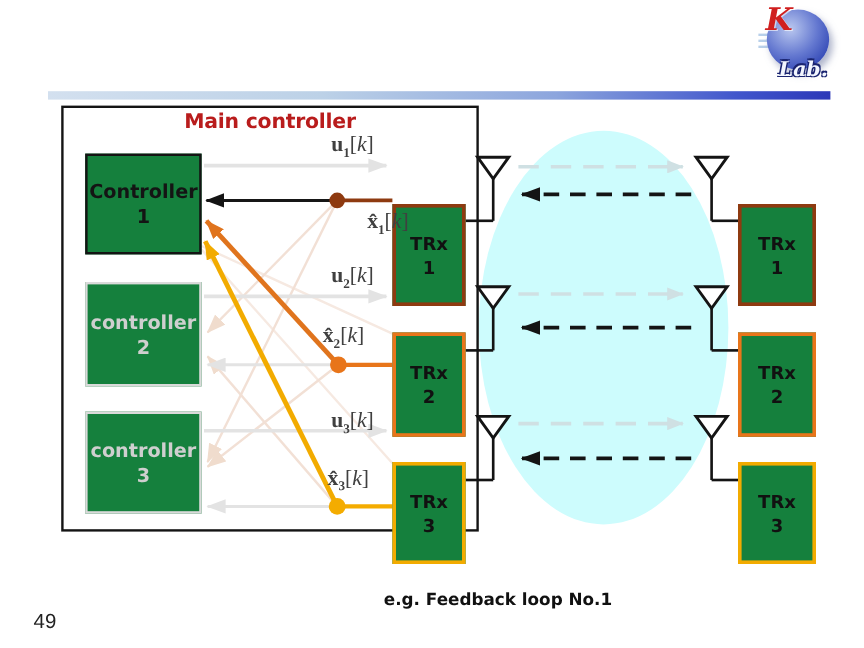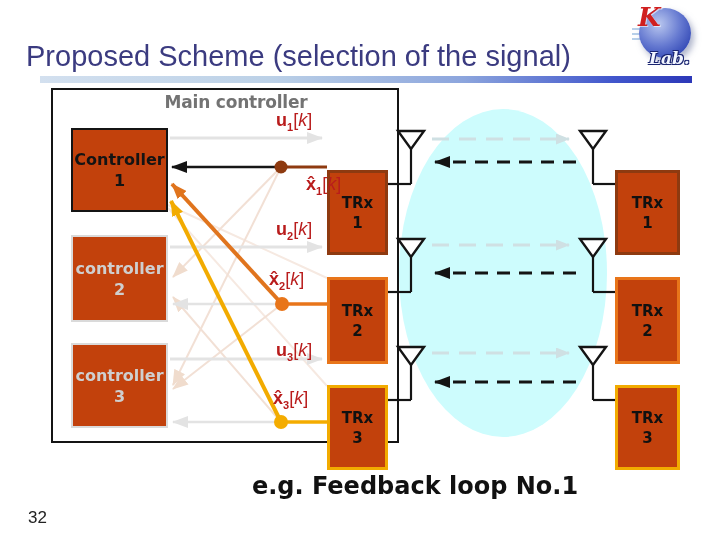--- a/index.html
+++ b/index.html
@@ -18,47 +18,46 @@
           box-shadow:3px 4px 6px rgba(110,120,160,.55);}
   .logo-k{position:absolute;left:2px;top:0px;font-family:"DejaVu Serif",serif;font-style:italic;
           font-weight:bold;font-size:26px;color:#d01f1f;text-shadow:1px 1px 0 rgba(255,255,255,.6);}
   .logo-lab{position:absolute;left:13px;top:26px;font-family:"DejaVu Serif",serif;font-style:italic;
           font-weight:bold;font-size:17px;color:#f2f6ff;
           text-shadow:1px 1px 0 #1a2470,-1px 1px 0 #1a2470,1px -1px 0 #1a2470,-1px -1px 0 #1a2470;margin-top:20px;}
   
   .layer{position:absolute;left:0;top:0;z-index:2;}
   .outerbox{left:51px;top:88px;width:348px;height:355px;border:2px solid #141414;
             box-sizing:border-box;z-index:3;}
-  .mainlbl{left:112px;top:92px;width:248px;text-align:center;font-weight:bold;font-size:17px;
-           letter-spacing:-0.2px;color:#737373;z-index:5;}
-  .box{position:absolute;box-sizing:border-box;background:#c2410c;display:flex;flex-direction:column;
+  .mainlbl{left:101px;top:92px;width:248px;text-align:center;font-weight:bold;font-size:17px;
+           letter-spacing:-0.2px;color:#b91c1c;z-index:5;}
+  .box{position:absolute;box-sizing:border-box;background:#15803d;display:flex;flex-direction:column;
        align-items:center;justify-content:center;font-weight:bold;font-size:16px;line-height:21px;
        z-index:4;white-space:nowrap;}
   .ctrl-on{border:2px solid #141414;color:#141414;}
   .ctrl-off{border:2px solid #dadada;color:#cfcfcf;}
   .trx{font-size:15px;line-height:20px;color:#111;margin-top:42px;}
   .b-row1{border:3px solid #8e3a10;}
   .b-row2{border:3px solid #e8751a;}
   .b-row3{border:3px solid #f2ab00;}
   
-  .mlabel{position:absolute;z-index:5;font-family:Liberation Sans, sans-serif;font-size:18px;color:#b91c1c;
+  .mlabel{position:absolute;z-index:5;font-family:Liberation Serif, serif;font-size:18px;color:#404040;
           white-space:nowrap;}
   .mlabel .mb{font-weight:bold;}
   .mlabel sub{font-size:11px;font-weight:bold;line-height:0;}
   .mlabel .mi{font-style:italic;}
-  .caption{left:240px;top:472px;width:350px;text-align:center;font-weight:bold;font-size:24px;
+  .caption{left:240px;top:492px;width:350px;text-align:center;font-weight:bold;font-size:14px;
            color:#111;z-index:5;}
   .pagenum{left:28px;top:508px;font-family:"Liberation Sans",sans-serif;font-size:17px;color:#222;z-index:5;}
 </style>
 </head>
 <body>
 
 <div class="slide">
 
-  <div class="abs title">Proposed Scheme (selection of the signal)</div>
 
   <div class="abs logo">
     <span class="stripe" style="top:26px"></span>
     <span class="stripe" style="top:31px"></span>
     <span class="stripe" style="top:36px"></span>
     <span class="sphere"></span>
     <span class="logo-k">K</span>
     <span class="logo-lab">Lab.</span>
   </div>
 
@@ -220,15 +219,15 @@
     <span class="mb">x̂</span><sub>2</sub><span>[</span><span class="mi">k</span><span>]</span>
   </div>
   <div class="mlabel" style="left:276px;top:340px;">
     <span class="mb">u</span><sub>3</sub><span>[</span><span class="mi">k</span><span>]</span>
   </div>
   <div class="mlabel" style="left:273px;top:388px;">
     <span class="mb">x̂</span><sub>3</sub><span>[</span><span class="mi">k</span><span>]</span>
   </div>
 
   <div class="abs caption">e.g. Feedback loop No.1</div>
-  <div class="abs pagenum">32</div>
+  <div class="abs pagenum">49</div>
 
 </div>
 
 </body></html>

